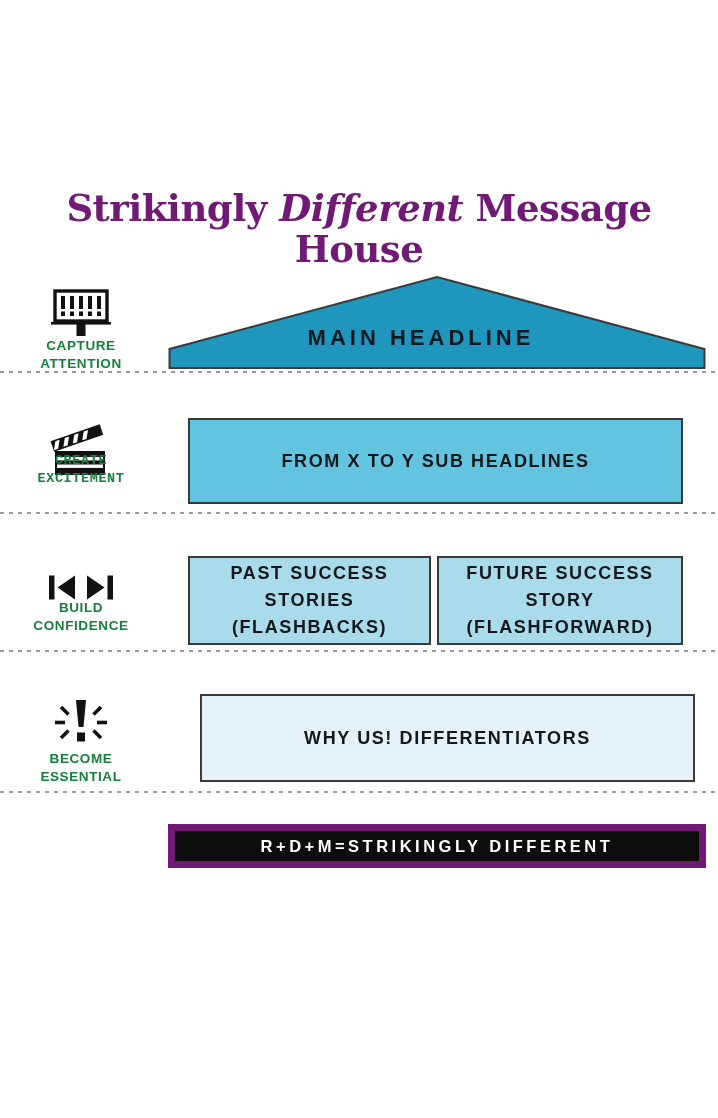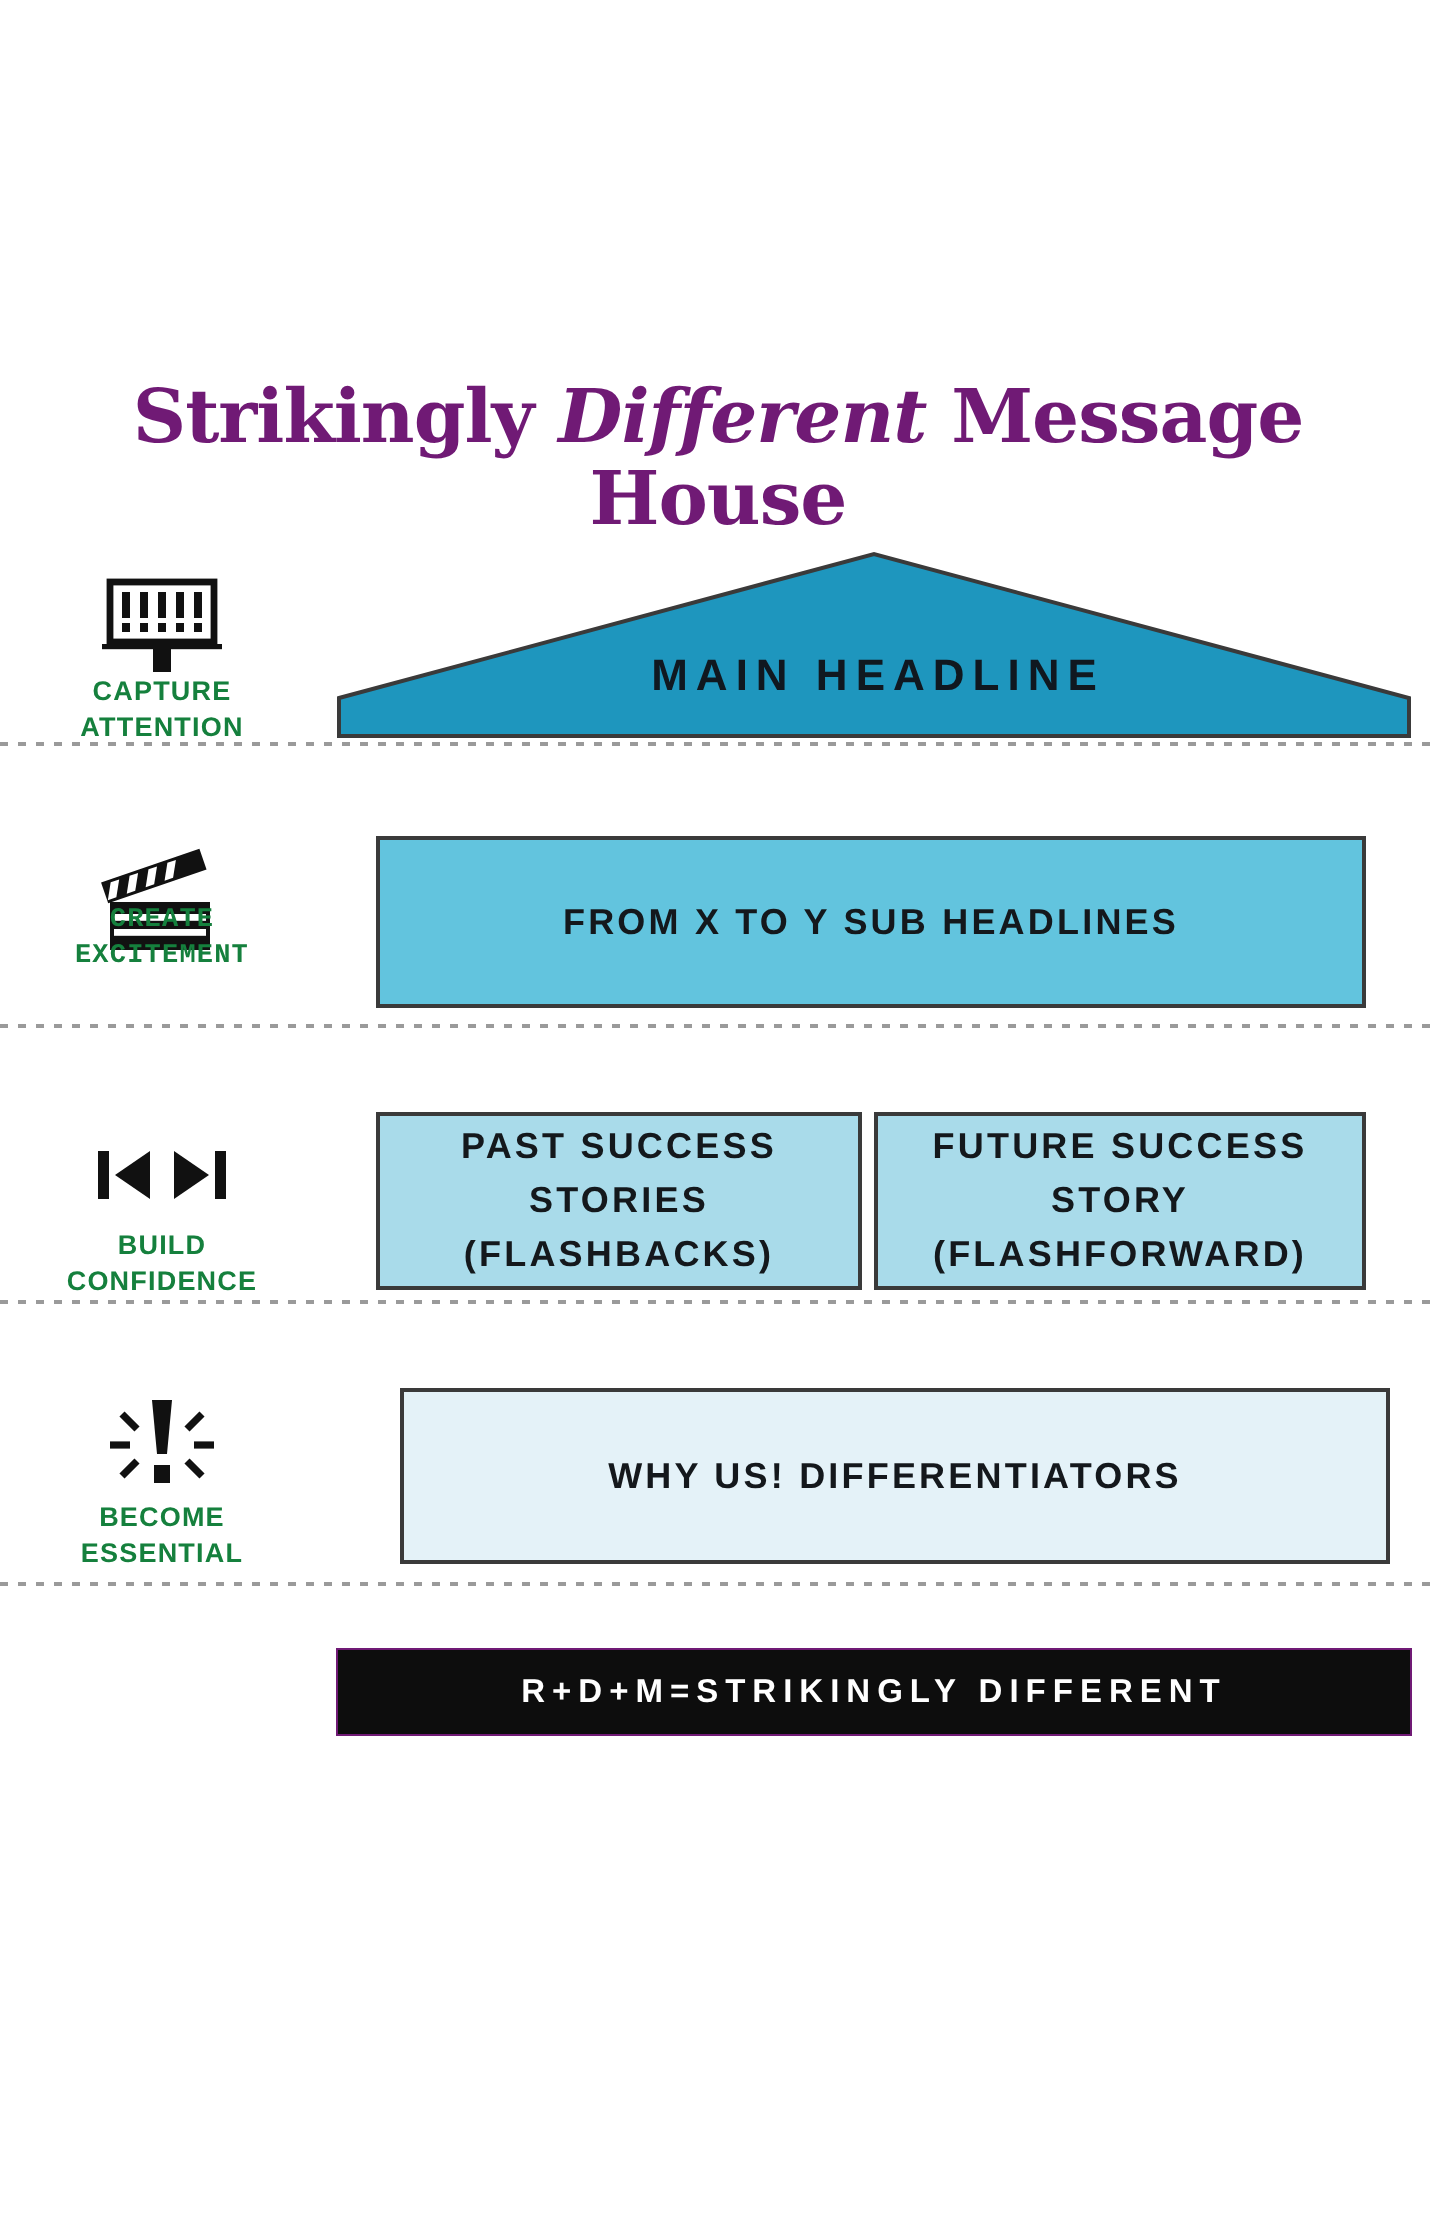--- a/index.html
+++ b/index.html
@@ -8,31 +8,31 @@
   .title{position:absolute;top:188px;left:0;width:718px;text-align:center;
          font-family:"DejaVu Serif","Liberation Serif",serif;font-weight:bold;
          font-size:37px;line-height:1.1;letter-spacing:-0.5px;color:#701a75;}
   .title .it{font-style:italic;}
   .sep{position:absolute;left:0;width:718px;height:2px;
        background:repeating-linear-gradient(90deg,var(--dotted,#9a9a9a) 0 4px,transparent 4px 9px);}
   .side{position:absolute;left:1px;width:160px;text-align:center;}
   .side-label{font-size:13.5px;font-weight:bold;letter-spacing:0.6px;line-height:1.32;color:#15803d;}
   .iconwrap{position:absolute;}
   .roof-svg{position:absolute;left:168px;top:274px;}
-  .rooftext{position:absolute;left:170px;top:325px;width:538px;text-align:center;
+  .rooftext{position:absolute;left:152px;top:325px;width:538px;text-align:center;
             font-size:22px;font-weight:bold;letter-spacing:4px;color:#101820;}
   .box{position:absolute;border:2px solid var(--box_border,#3a3a3a);box-sizing:border-box;
        display:flex;align-items:center;justify-content:center;text-align:center;
        font-size:18px;font-weight:bold;letter-spacing:1.6px;line-height:1.5;color:#14181c;}
   .box-sub{left:188px;top:418px;width:495px;height:86px;background:var(--subheadline,#62c4de);}
   .box-past{left:188px;top:556px;width:243px;height:89px;background:var(--confidence,#a9dbea);}
   .box-future{left:437px;top:556px;width:246px;height:89px;background:var(--confidence,#a9dbea);}
   .box-why{left:200px;top:694px;width:495px;height:88px;background:var(--essential,#e4f2f8);}
   .footer-bar{position:absolute;left:168px;top:824px;width:538px;height:44px;
-              background:var(--footer_bg,#0d0d0d);border:1px solid #701a75;box-sizing:border-box;
+              background:var(--footer_bg,#0d0d0d);border:7px solid #701a75;box-sizing:border-box;
               display:flex;align-items:center;justify-content:center;
               font-size:16.5px;font-weight:bold;letter-spacing:3.5px;color:#ffffff;}
 </style>
 </head>
 <body>
 
 <div class="page">
 
   <div class="title"><span>Strikingly </span><span class="it">Different</span><span> Message House</span></div>
 
@@ -93,21 +93,21 @@
   <div class="sep" style="top:512px;"></div>
 
   <div class="iconwrap" style="left:47px;top:574px;">
     <svg width="68" height="27" viewBox="0 0 68 27">
       <rect x="2" y="1.5" width="5.5" height="24" fill="#111"></rect>
       <polygon points="28,1.5 28,25.5 10.5,13.5" fill="#111"></polygon>
       <polygon points="40,1.5 40,25.5 57.5,13.5" fill="#111"></polygon>
       <rect x="60.5" y="1.5" width="5.5" height="24" fill="#111"></rect>
     </svg>
   </div>
-  <div class="side" style="top:614px;">
+  <div class="side" style="top:599px;">
     <div class="side-label">
       <div>BUILD</div>
       <div>CONFIDENCE</div>
     </div>
   </div>
   <div class="box box-future">
     <div>
       <div>FUTURE SUCCESS STORY</div>
       <div>(FLASHFORWARD)</div>
     </div>

